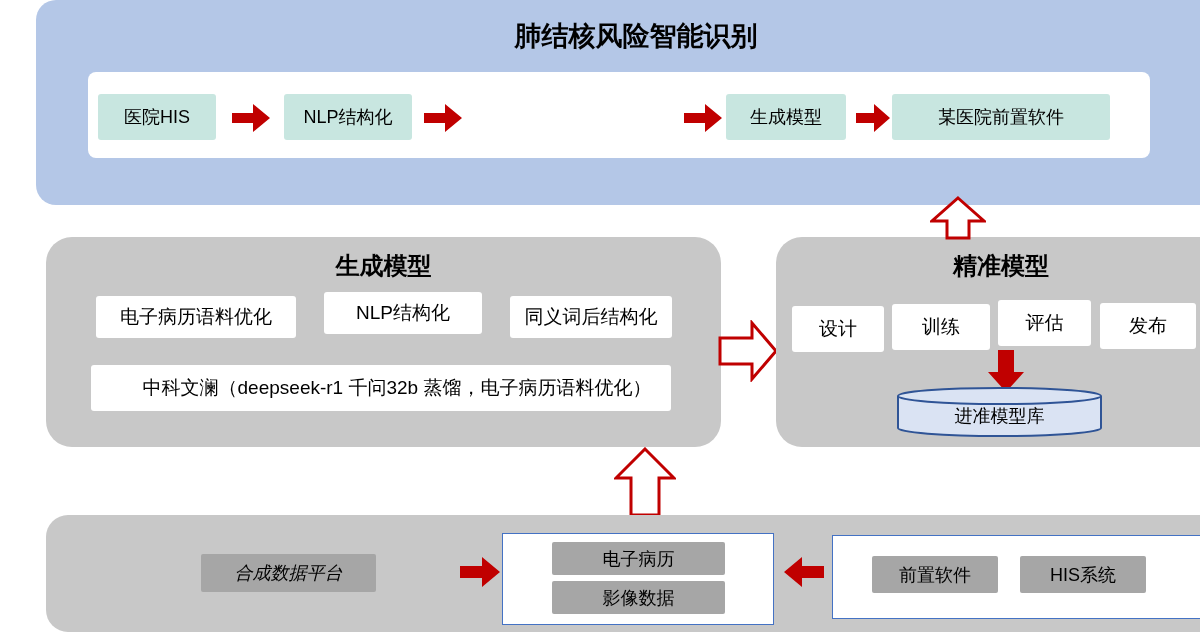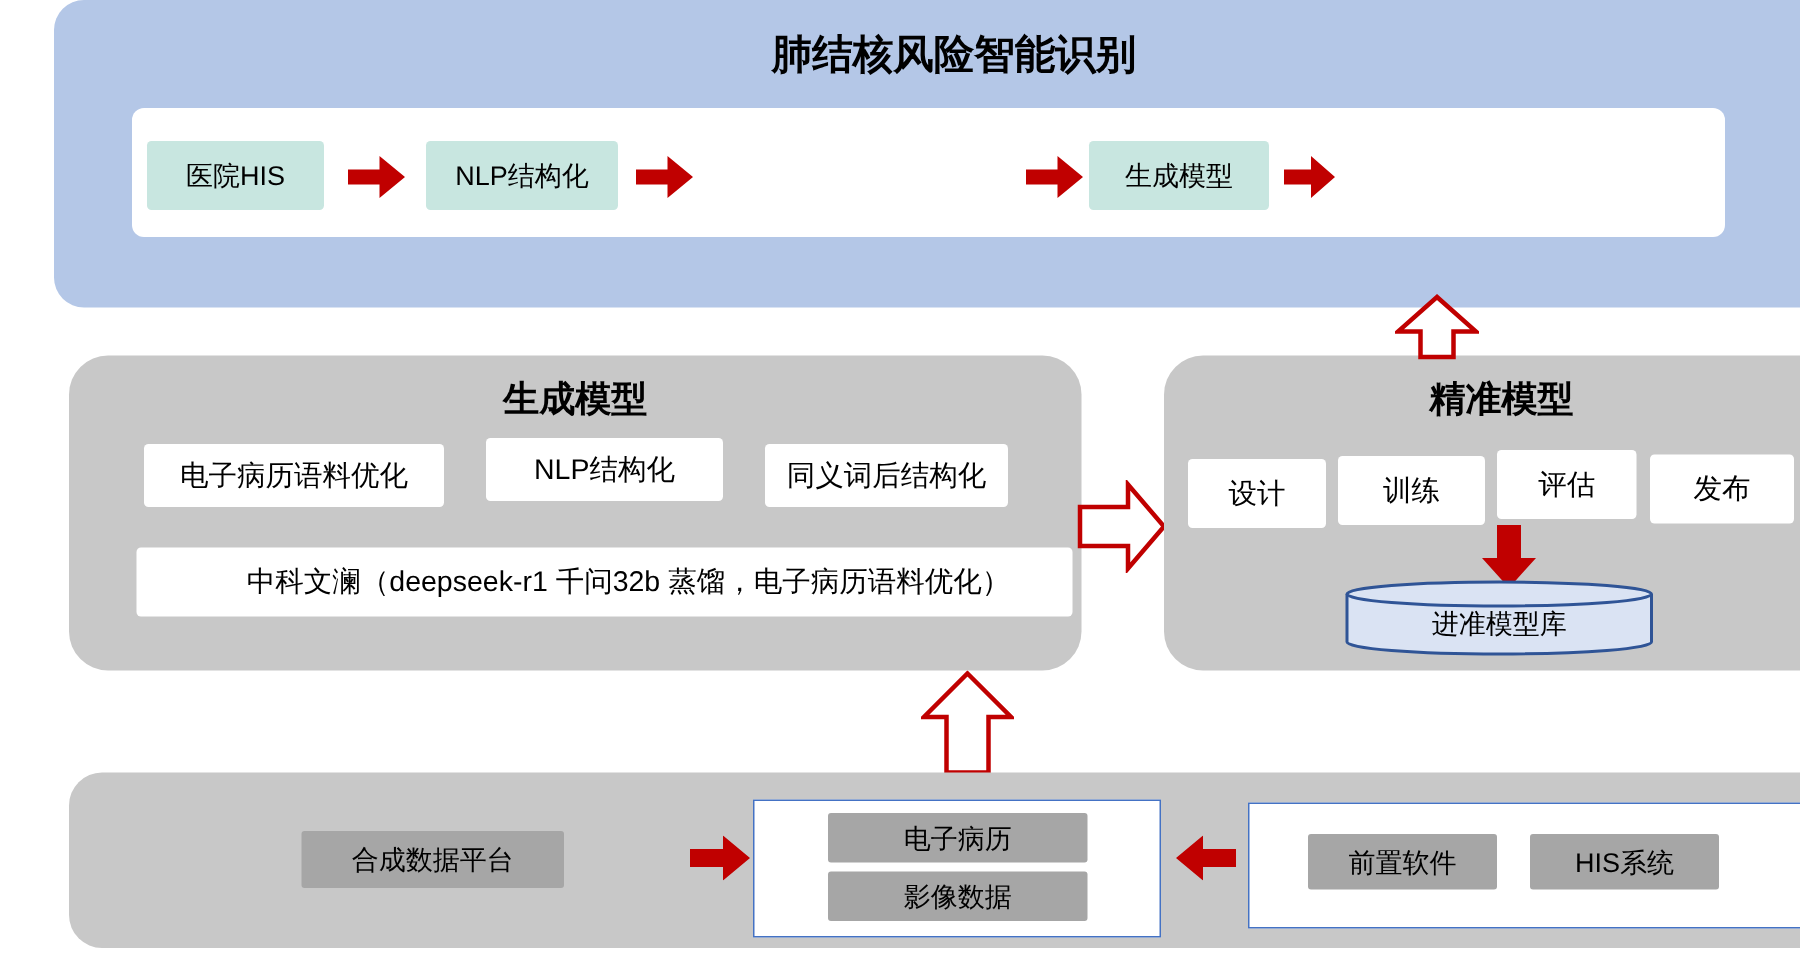--- a/index.html
+++ b/index.html
@@ -47,28 +47,29 @@
   <svg class="abs" style="left:648px;top:104px;" width="38" height="28" viewBox="0 0 38 28">
     <polygon points="0,9 21,9 21,0 38,14 21,28 21,19 0,19" fill="#c00000"></polygon>
   </svg>
 
   <div class="abs teal flex-c" style="left:690px;top:94px;width:120px;height:46px;">生成模型</div>
 
   <svg class="abs" style="left:820px;top:104px;" width="34" height="28" viewBox="0 0 34 28">
     <polygon points="0,9 18,9 18,0 34,14 18,28 18,19 0,19" fill="#c00000"></polygon>
   </svg>
 
+  <div class="abs teal flex-c" style="left:856px;top:94px;width:218px;height:46px;">某医院前置软件</div>
 
   <div class="abs panel" style="left:10px;top:237px;width:675px;height:210px;"></div>
   <div class="abs sec-title" style="left:10px;top:250px;width:675px;">生成模型</div>
 
   <div class="abs white-box flex-c" style="left:60px;top:296px;width:200px;height:42px;">电子病历语料优化</div>
   <div class="abs white-box flex-c" style="left:288px;top:292px;width:158px;height:42px;">NLP结构化</div>
   <div class="abs white-box flex-c" style="left:474px;top:296px;width:162px;height:42px;">同义词后结构化</div>
-  <div class="abs white-box flex-c" style="left:55px;top:365px;width:624px;height:46px;padding-left:32px;">中科文澜（deepseek-r1 千问32b 蒸馏，电子病历语料优化）</div>
+  <div class="abs white-box flex-c" style="left:55px;top:365px;width:580px;height:46px;padding-left:32px;">中科文澜（deepseek-r1 千问32b 蒸馏，电子病历语料优化）</div>
 
   <svg class="abs" style="left:682px;top:320px;" width="60" height="62" viewBox="0 0 60 62">
     <polygon points="2,18 34,18 34,3 58,31 34,59 34,44 2,44" fill="#ffffff" stroke="#c00000" stroke-width="3"></polygon>
   </svg>
 
   <div class="abs panel" style="left:740px;top:237px;width:450px;height:210px;"></div>
   <div class="abs sec-title" style="left:740px;top:250px;width:450px;">精准模型</div>
 
   <div class="abs white-box flex-c" style="left:756px;top:306px;width:92px;height:46px;">设计</div>
   <div class="abs white-box flex-c" style="left:856px;top:304px;width:98px;height:46px;">训练</div>
@@ -90,21 +91,21 @@
   <svg class="abs" style="left:894px;top:196px;" width="56" height="44" viewBox="0 0 56 44">
     <polygon points="28,2 54,25 39,25 39,42 17,42 17,25 2,25" fill="#ffffff" stroke="#c00000" stroke-width="3"></polygon>
   </svg>
 
   <svg class="abs" style="left:578px;top:447px;" width="62" height="70" viewBox="0 0 62 70">
     <polygon points="31,2 60,31 45,31 45,68 17,68 17,31 2,31" fill="#ffffff" stroke="#c00000" stroke-width="3"></polygon>
   </svg>
 
   <div class="abs panel" style="left:10px;top:515px;width:1180px;height:117px;border-radius:22px;"></div>
 
-  <div class="abs gray-box flex-c" style="left:165px;top:554px;width:175px;height:38px;">合成数据平台</div>
+  <div class="abs gray-box flex-c" style="left:165px;top:554px;width:175px;height:38px;font-style:italic;">合成数据平台</div>
 
   <svg class="abs" style="left:424px;top:557px;" width="40" height="30" viewBox="0 0 40 30">
     <polygon points="0,9 22,9 22,0 40,15 22,30 22,21 0,21" fill="#c00000"></polygon>
   </svg>
 
   <div class="abs outline" style="left:466px;top:533px;width:272px;height:92px;"></div>
   <div class="abs gray-box flex-c" style="left:516px;top:542px;width:173px;height:33px;">电子病历</div>
   <div class="abs gray-box flex-c" style="left:516px;top:581px;width:173px;height:33px;">影像数据</div>
 
   <svg class="abs" style="left:748px;top:557px;" width="40" height="30" viewBox="0 0 40 30">

